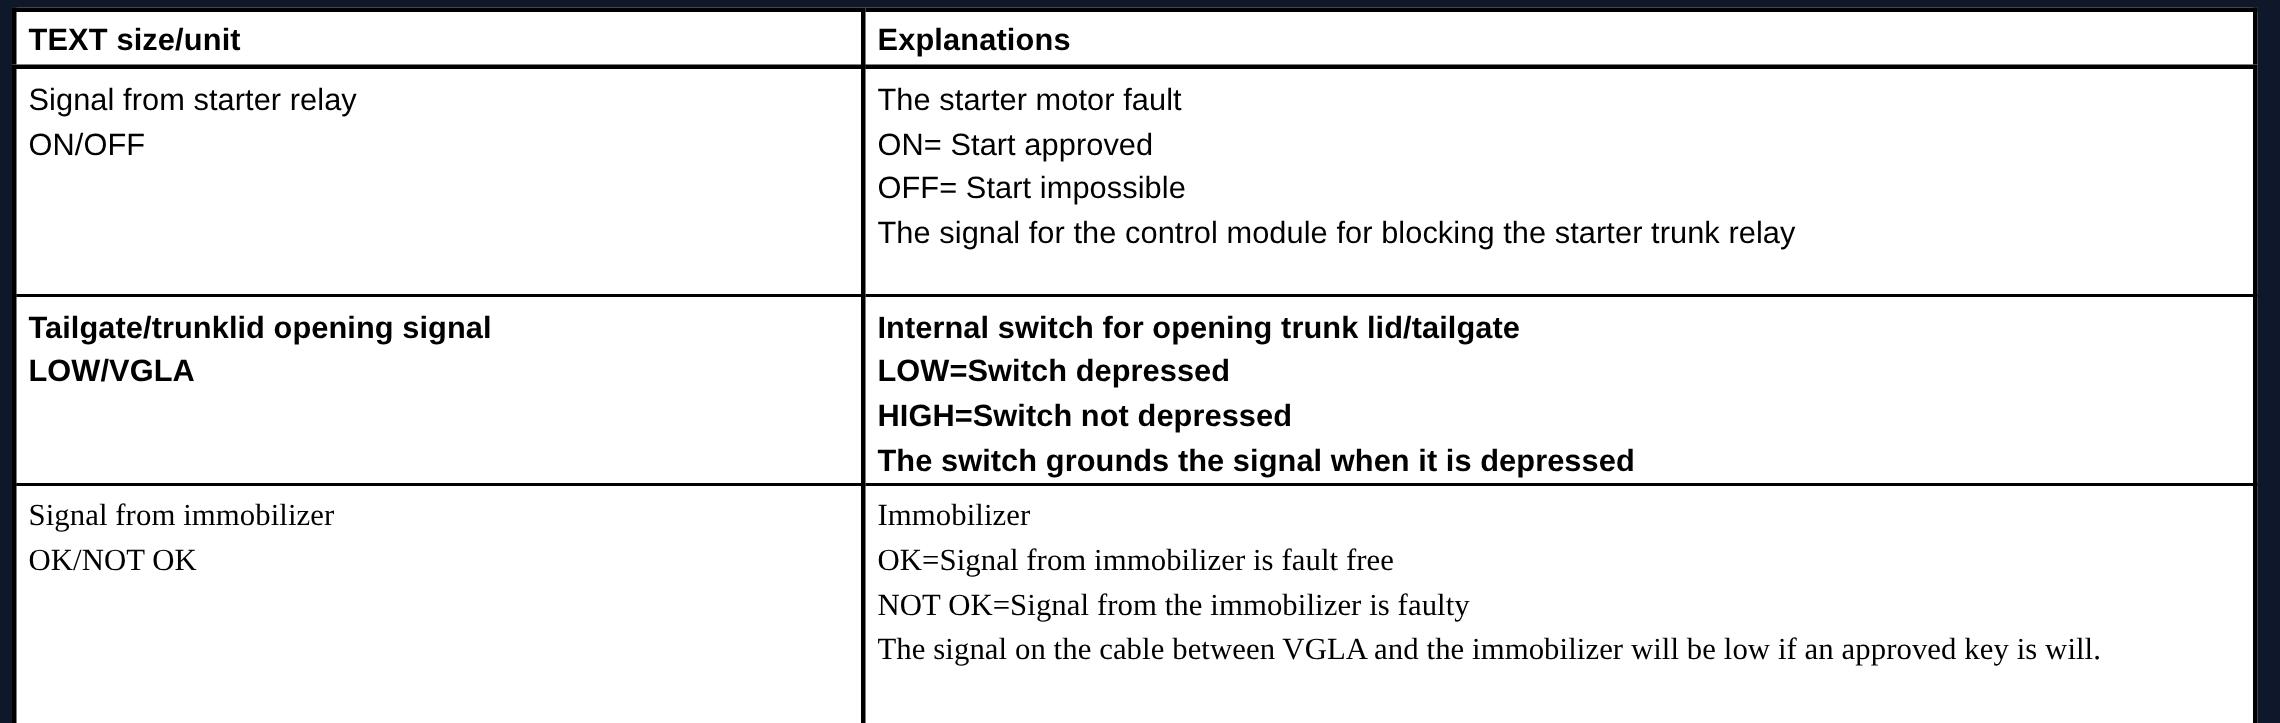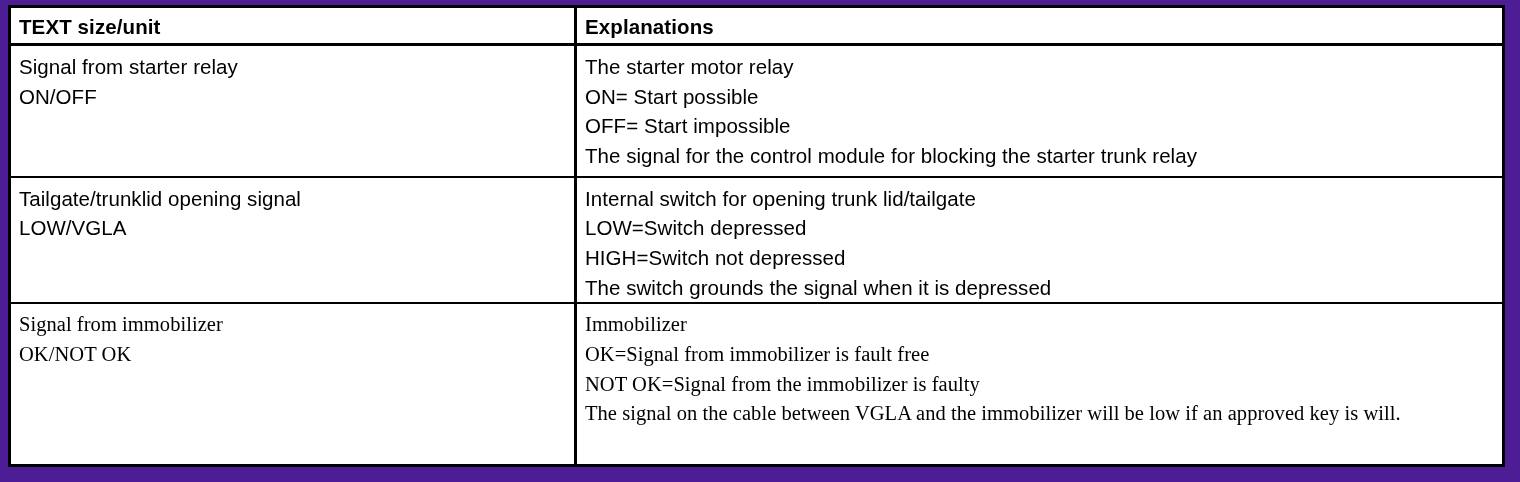--- a/index.html
+++ b/index.html
@@ -13,21 +13,21 @@
     height: 482px;
     overflow: hidden;
     font-family: "Liberation Sans", sans-serif;
     color: #000000;
   }
 
   .page {
     position: relative;
     width: 1520px;
     height: 482px;
-    background: #4c1d95;
+    background: #0f172a;
   }
 
   
   .spec-table {
     position: absolute;
     left: 8px;
     top: 5px;
     width: 1497px;
     border-collapse: collapse;
     table-layout: fixed;
@@ -68,22 +68,22 @@
   .body-row td {
     font-weight: normal;
     font-size: 20.5px;
     line-height: 29.7px;
     letter-spacing: 0.05px;
   }
   .body-row + .body-row td {
     border-top: 2px solid #000000;
   }
 
-  .row-1 td { height: 132px; }
-  .row-2 td { height: 116px; }
+  .row-1 td { height: 152px; }
+  .row-2 td { height: 116px; font-weight: bold; }
   .row-3 td { height: 162px; font-family: Liberation Serif, serif; }
 
   .cell-lines {
     display: block;
   }
   .cell-lines .ln {
     display: block;
     white-space: pre;
   }
   .cell-right .cell-lines .ln {
@@ -111,22 +111,22 @@
     <tbody>
       <tr class="body-row row-1">
         <td class="cell-left">
           <span class="cell-lines">
             <span class="ln">Signal from starter relay</span>
             <span class="ln">ON/OFF</span>
           </span>
         </td>
         <td class="cell-right">
           <span class="cell-lines">
-            <span class="ln">The starter motor relay</span>
-            <span class="ln">ON= Start possible</span>
+            <span class="ln">The starter motor fault</span>
+            <span class="ln">ON= Start approved</span>
             <span class="ln">OFF= Start impossible</span>
             <span class="ln">The signal for the control module for blocking the starter trunk relay</span>
           </span>
         </td>
       </tr>
 
       <tr class="body-row row-2">
         <td class="cell-left">
           <span class="cell-lines">
             <span class="ln">Tailgate/trunklid opening signal</span>

